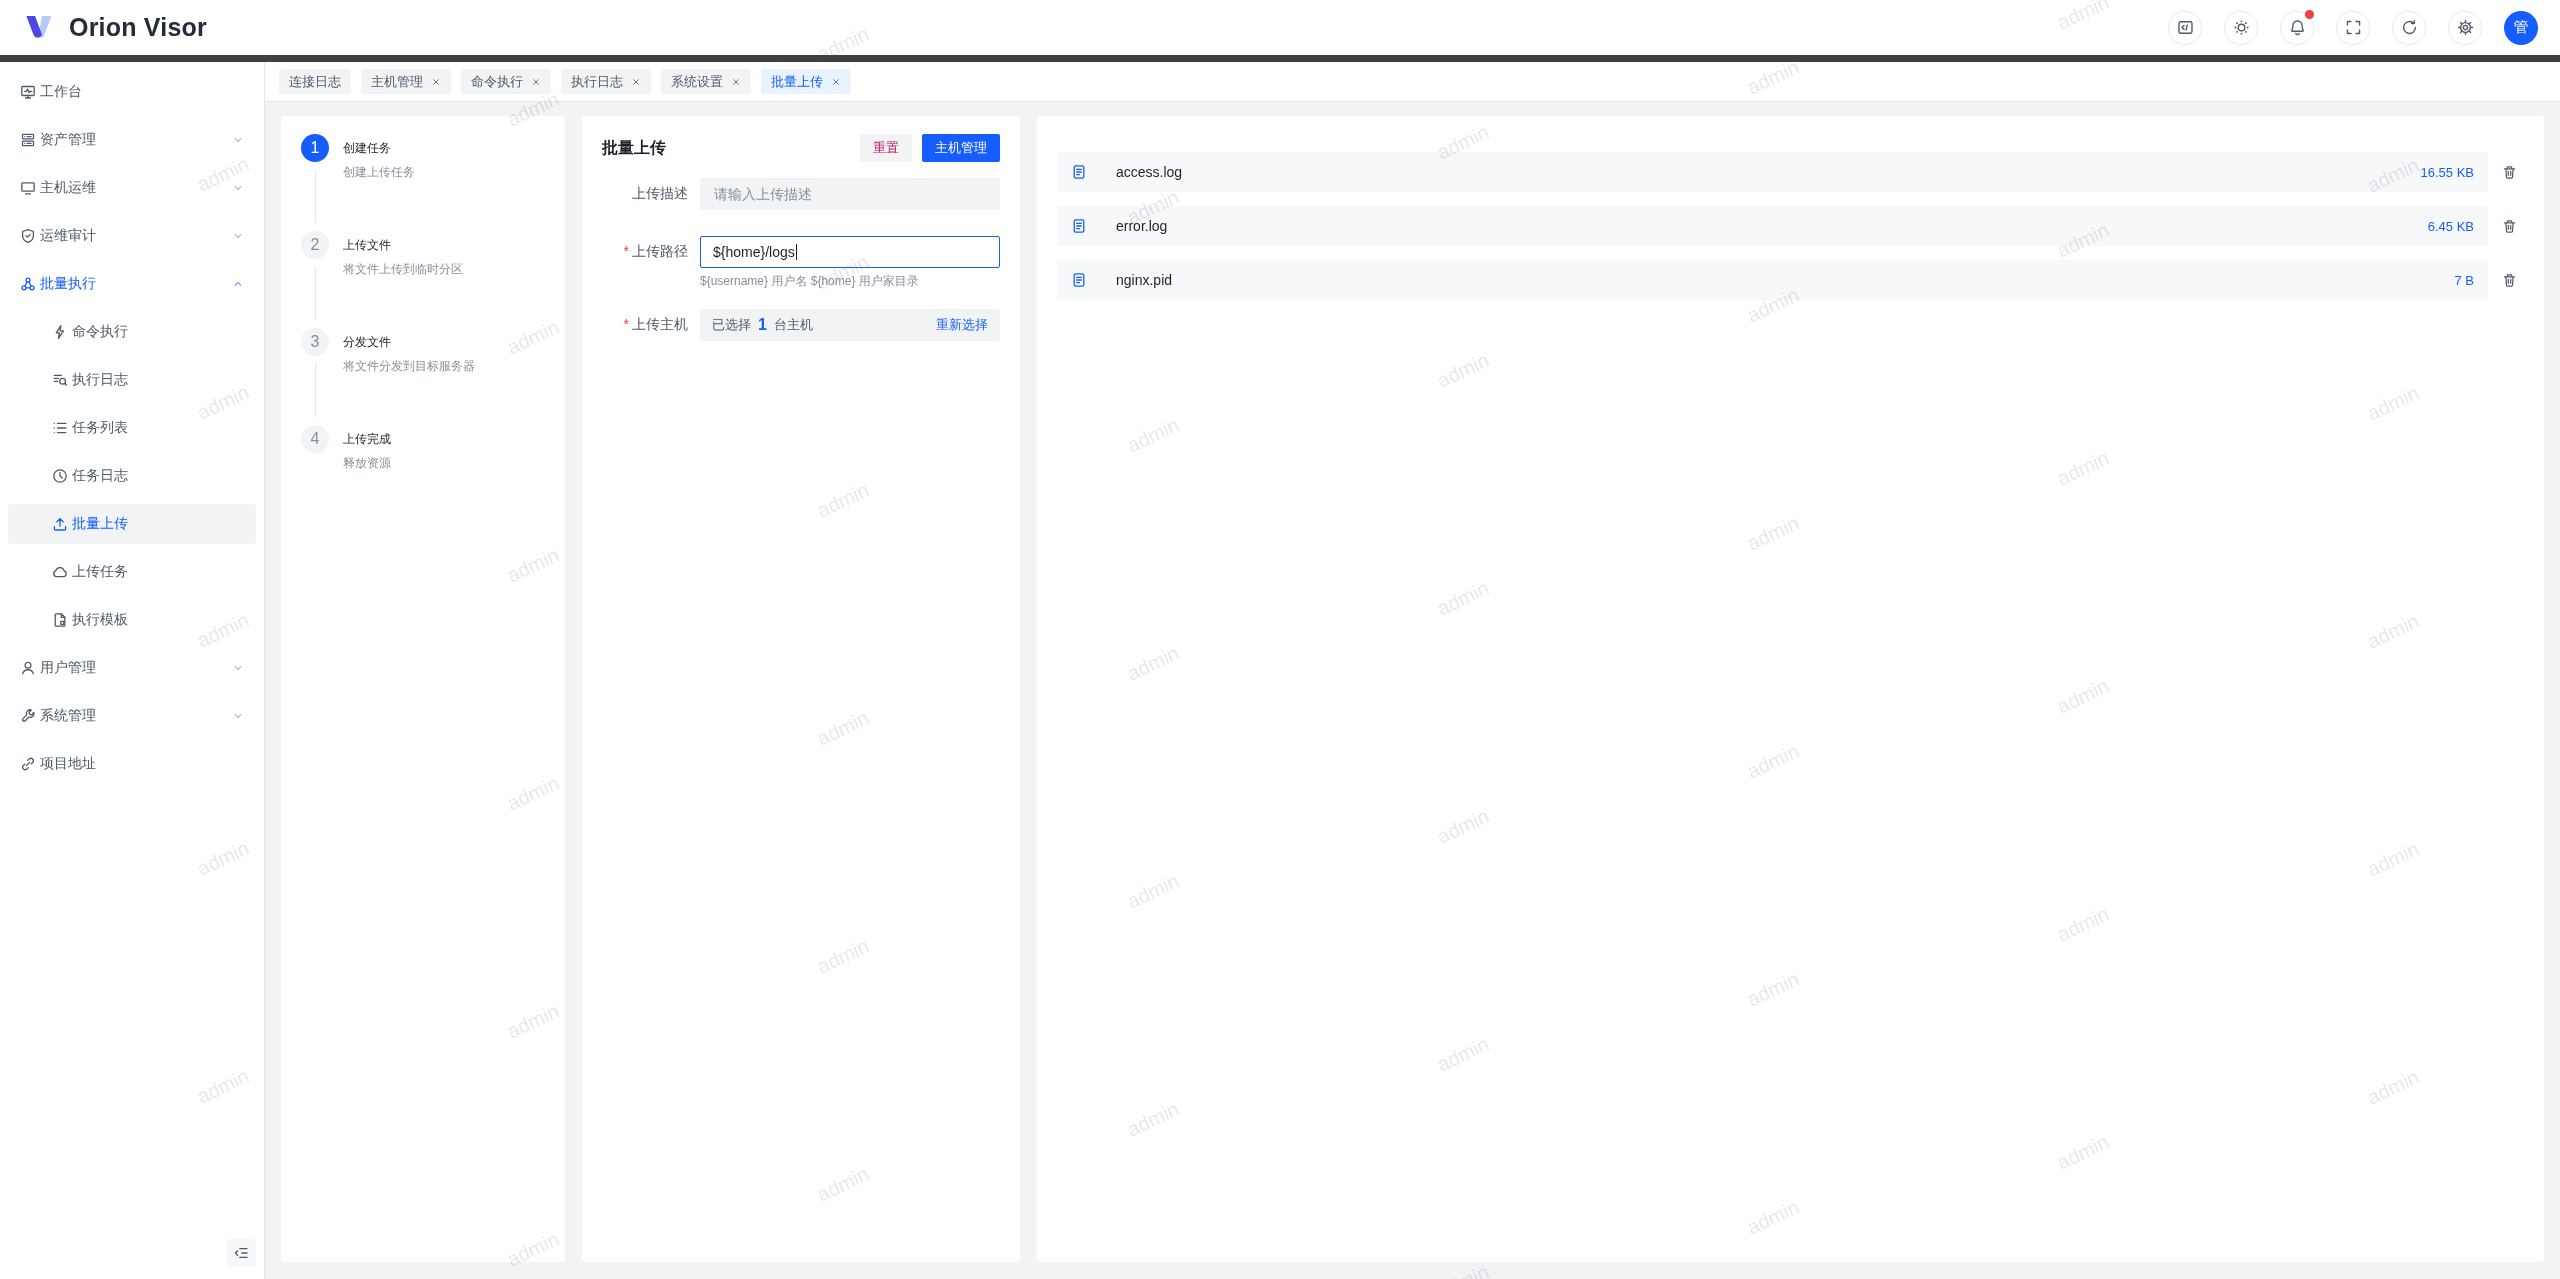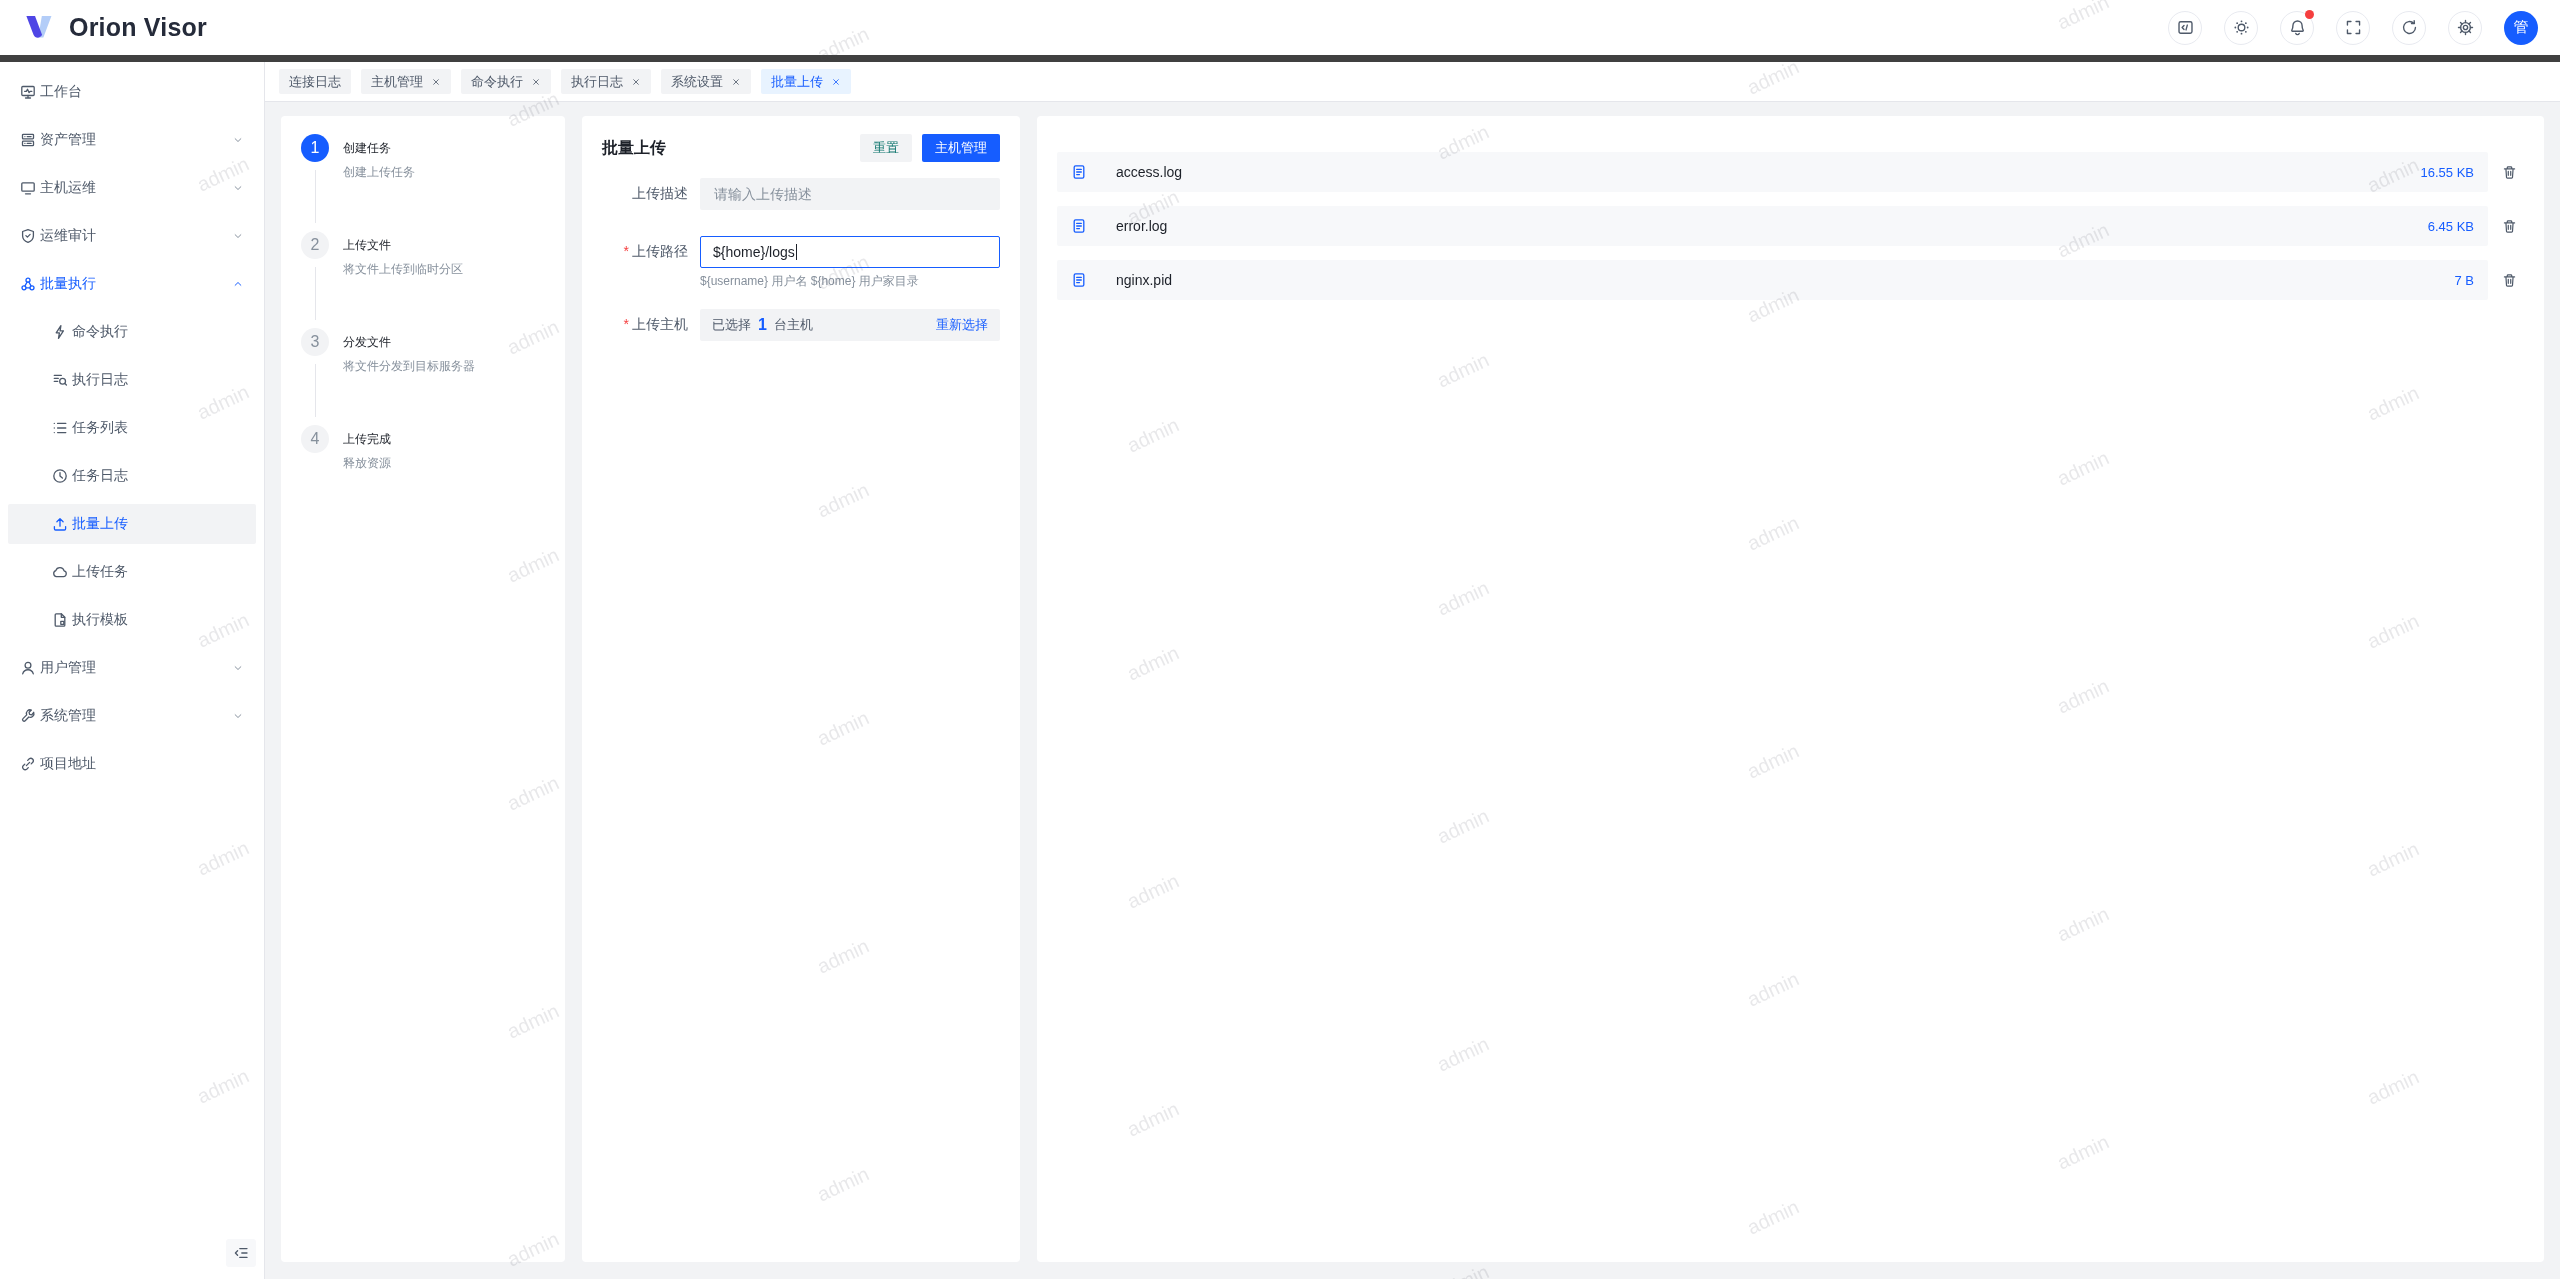--- a/index.html
+++ b/index.html
@@ -52,21 +52,21 @@
   .card{background:#fff;border-radius:4px;padding:18px 20px;box-sizing:border-box;}
   .steps-card{width:284px;flex-shrink:0;}
   .form-card{width:438px;flex-shrink:0;}
   .files-card{flex:1;}
   .card-head{display:flex;align-items:center;}
   .card-title{font-size:16px;font-weight:700;color:#1d2129;}
   .head-actions{margin-left:auto;display:flex;gap:10px;}
   .head-actions.grouped{gap:1px;}
   .btn{height:28px;padding:0 13px;font-size:13px;border:none;border-radius:2px;cursor:pointer;
     font-family:inherit;white-space:nowrap;}
-  .btn-gray{background:#f2f3f5;color:#0f766e;}
+  .btn-gray{background:#f2f3f5;color:#be185d;}
   .btn-blue{background:#165dff;color:#fff;}
 
   
   .step{display:flex;gap:14px;position:relative;height:97px;}
   .step:last-child{height:auto;}
   .step:not(:last-child)::after{content:"";position:absolute;left:14px;top:36px;bottom:8px;width:1px;background:#e5e6eb;}
   .step-circle{width:28px;height:28px;border-radius:50%;background:#f2f3f5;color:#86909c;font-size:16px;
     display:flex;align-items:center;justify-content:center;flex-shrink:0;}
   .step.active .step-circle{background:#165dff;color:#fff;}
   .step-title{font-size:12px;font-weight:500;color:#1d2129;line-height:28px;}

